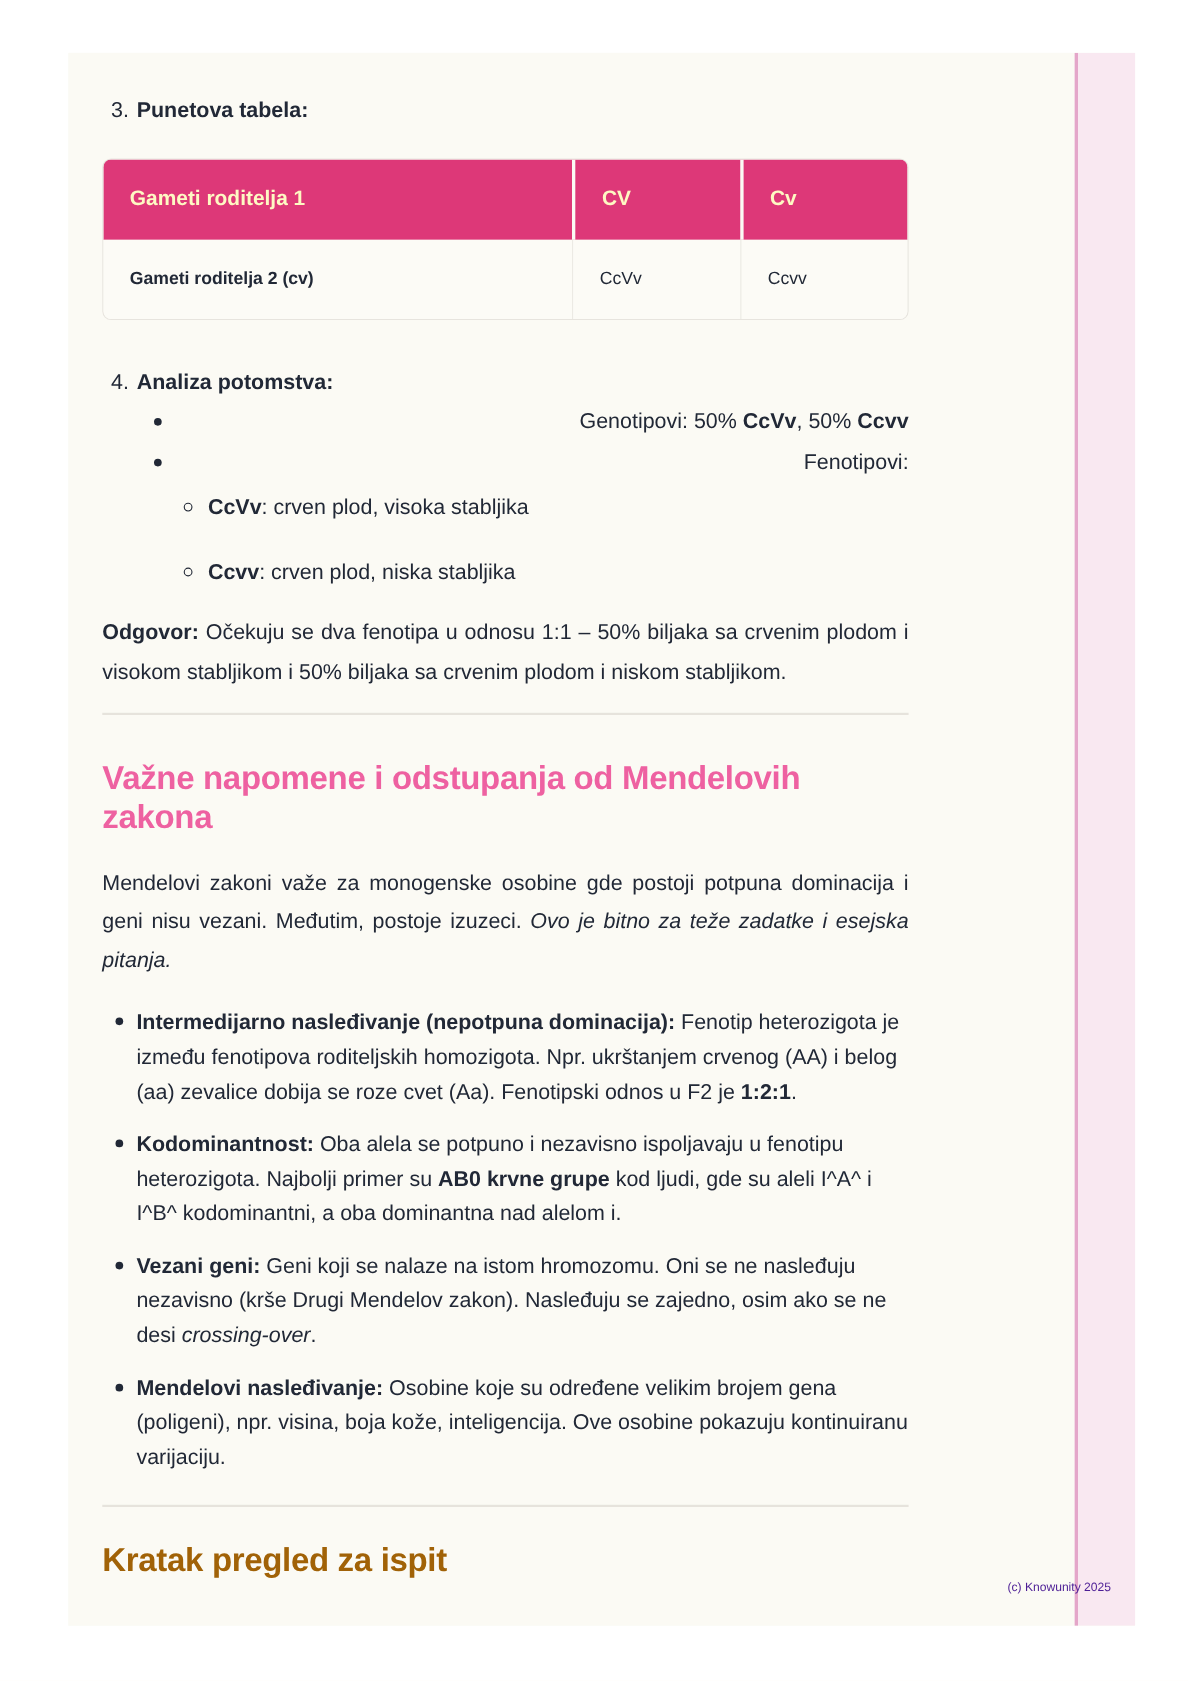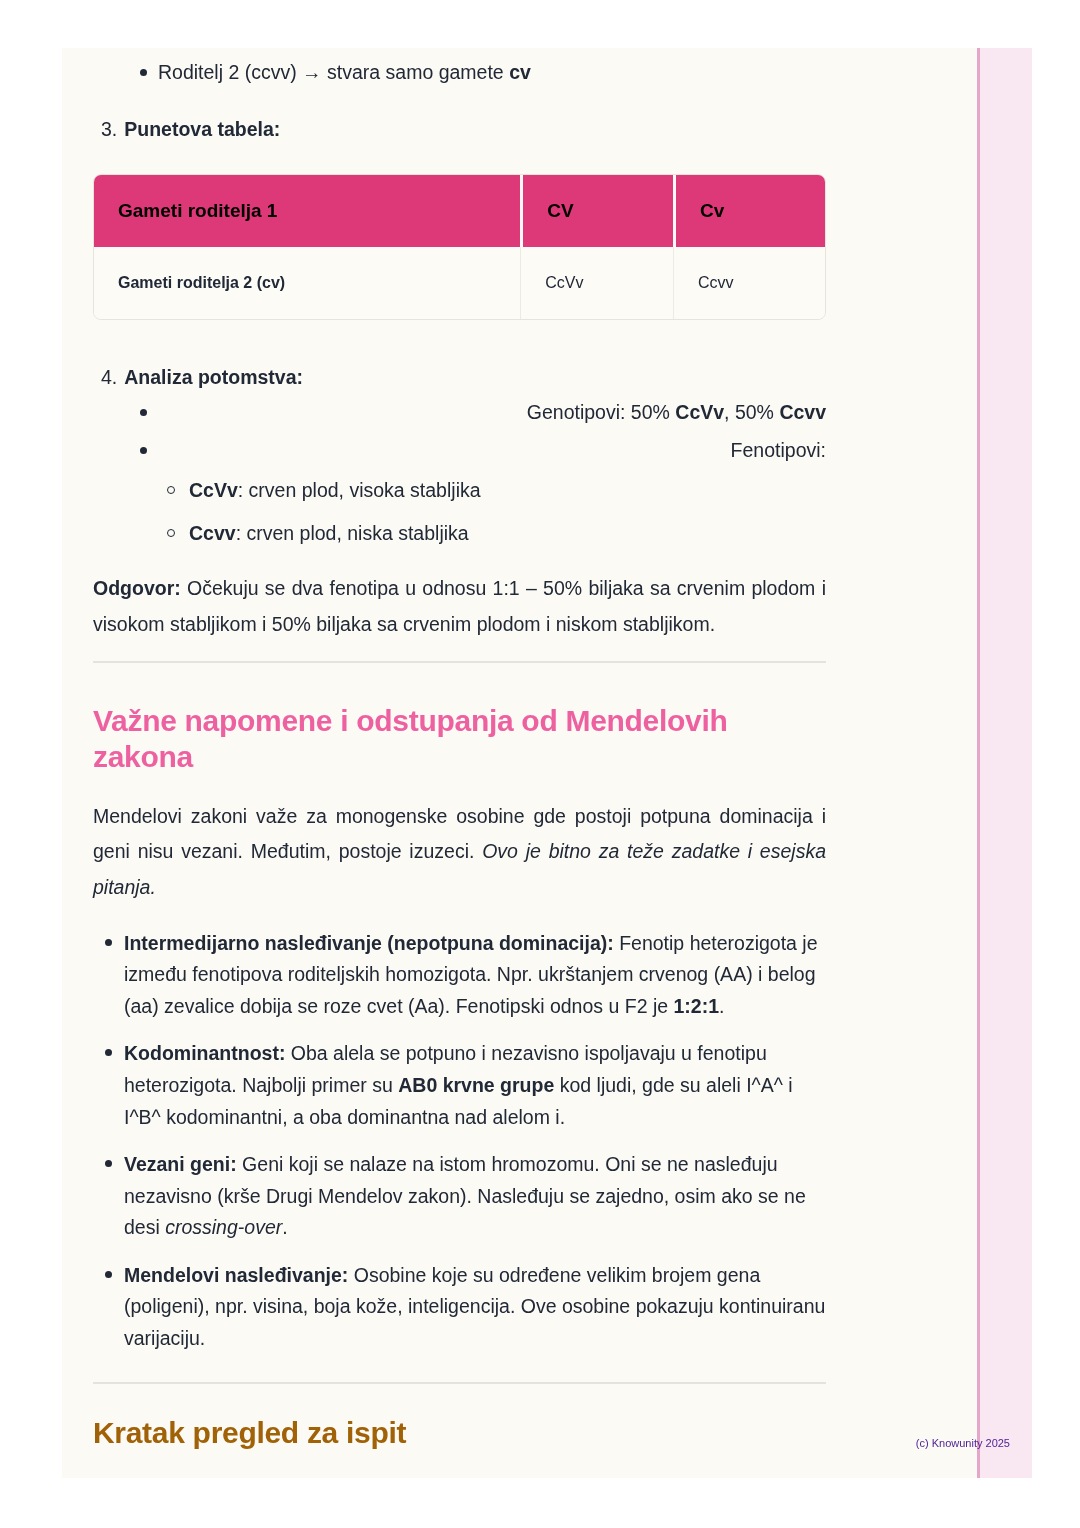--- a/index.html
+++ b/index.html
@@ -54,35 +54,35 @@
   .numbered .ttl { font-weight: 700; }
   .num3 { margin-top: 28px; }
   .num4 { margin-top: 43px; }
   .lvl2 { padding-left: 47px; justify-content: space-between; }
   .lvl2 .dot { margin-right: 11px; }
   .lvl3 { padding-left: 74px; }
   .lvl3 .circle { margin-right: 14px; }
   .mt6 { margin-top: 6px; }
   .mt8 { margin-top: 8px; }
   .mt11 { margin-top: 11px; }
-  .mt14 { margin-top: 14px; }
+  .mt14 { margin-top: 30px; }
   b { font-weight: 700; }
   i { font-style: italic; }
   
   .table-wrap {
     margin-top: 29px;
     border: 1px solid #e7e4de;
     border-radius: 8px;
     overflow: hidden;
     width: 733px;
   }
   table { width: 100%; border-collapse: separate; border-spacing: 0; }
   th {
     background: #dd3878;
-    color: #000000;
+    color: #fef9c3;
     font-weight: 700;
     text-align: left;
     font-size: 19px;
     padding: 22px 24px;
   }
   th + th { border-left: 3px solid #fbfaf4; }
   td {
     background: #fcfbf6;
     font-size: 16px;
     padding: 24px;
@@ -141,24 +141,20 @@
   }
 </style>
 </head>
 <body>
 
 <div class="paper">
   <div class="stripe"></div>
 
   <div class="content">
 
-    <div class="li top-bullet">
-      <span class="dot"></span>
-      <div><span>Roditelj 2 (ccvv) → stvara samo gamete </span><b>cv</b></div>
-    </div>
 
     <div class="numbered num3">
       <span class="num">3.</span>
       <span class="ttl">Punetova tabela:</span>
     </div>
 
     <div class="table-wrap">
       <table>
         <colgroup>
             <col class="c1">

